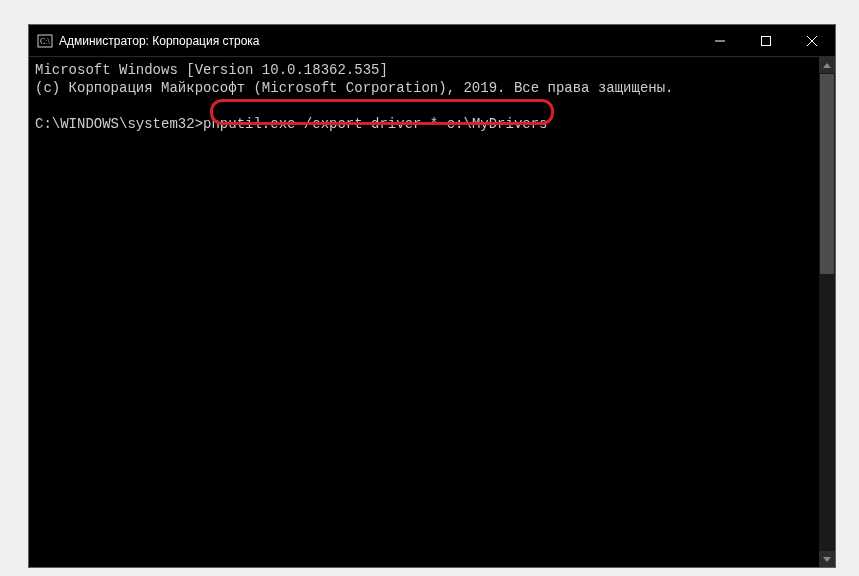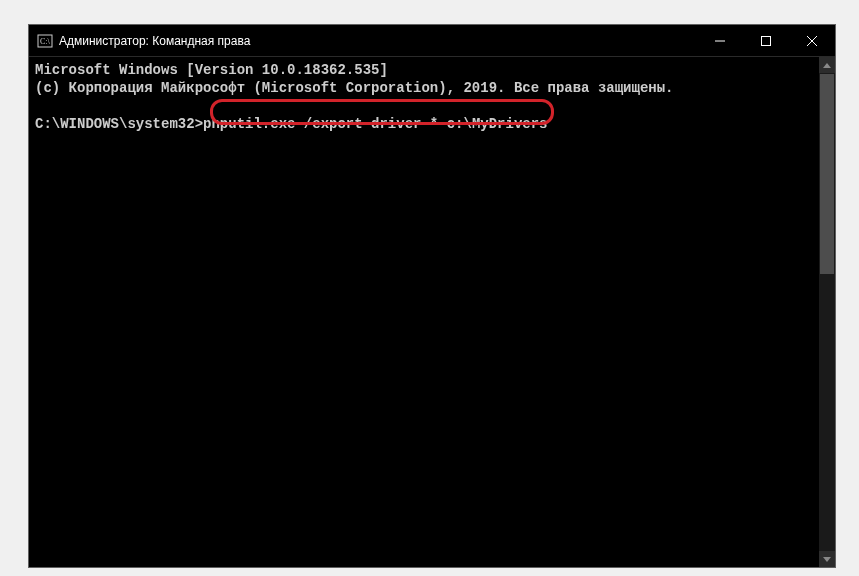--- a/index.html
+++ b/index.html
@@ -57,21 +57,20 @@
     justify-content: center;
     color: #fff;
     font-size: 10px;
     cursor: pointer;
   }
   .titlebar-btn svg { display: block; }
   .client {
     flex: 1;
     display: flex;
     position: relative;
-    font-weight: bold;
   }
   .terminal {
     flex: 1;
     background: #000;
     color: #ccc;
     font-family: Consolas, 'Courier New', monospace;
     font-size: 14px;
     line-height: 18px;
     padding: 4px 6px;
     white-space: pre;
@@ -117,21 +116,21 @@
 <body>
 
 <div class="window">
   <div class="titlebar">
     <span class="titlebar-icon">
       <svg width="16" height="16" viewBox="0 0 16 16">
         <rect x="1" y="2" width="14" height="12" fill="#000" stroke="#ccc" stroke-width="1"></rect>
         <text x="3" y="11" font-family="Consolas" font-size="8" fill="#ccc">C:\</text>
       </svg>
     </span>
-    <span class="titlebar-title">Администратор: Командная права</span>
+    <span class="titlebar-title">Администратор: Корпорация строка</span>
     <div class="titlebar-controls">
       <div class="titlebar-btn">
         <svg width="10" height="10" viewBox="0 0 10 10">
             <line x1="0" y1="5" x2="10" y2="5" stroke="#fff" stroke-width="1"></line>
           </svg>
       </div>
       <div class="titlebar-btn">
         <svg width="10" height="10" viewBox="0 0 10 10">
             <rect x="0.5" y="0.5" width="9" height="9" fill="none" stroke="#fff" stroke-width="1"></rect>
           </svg>

